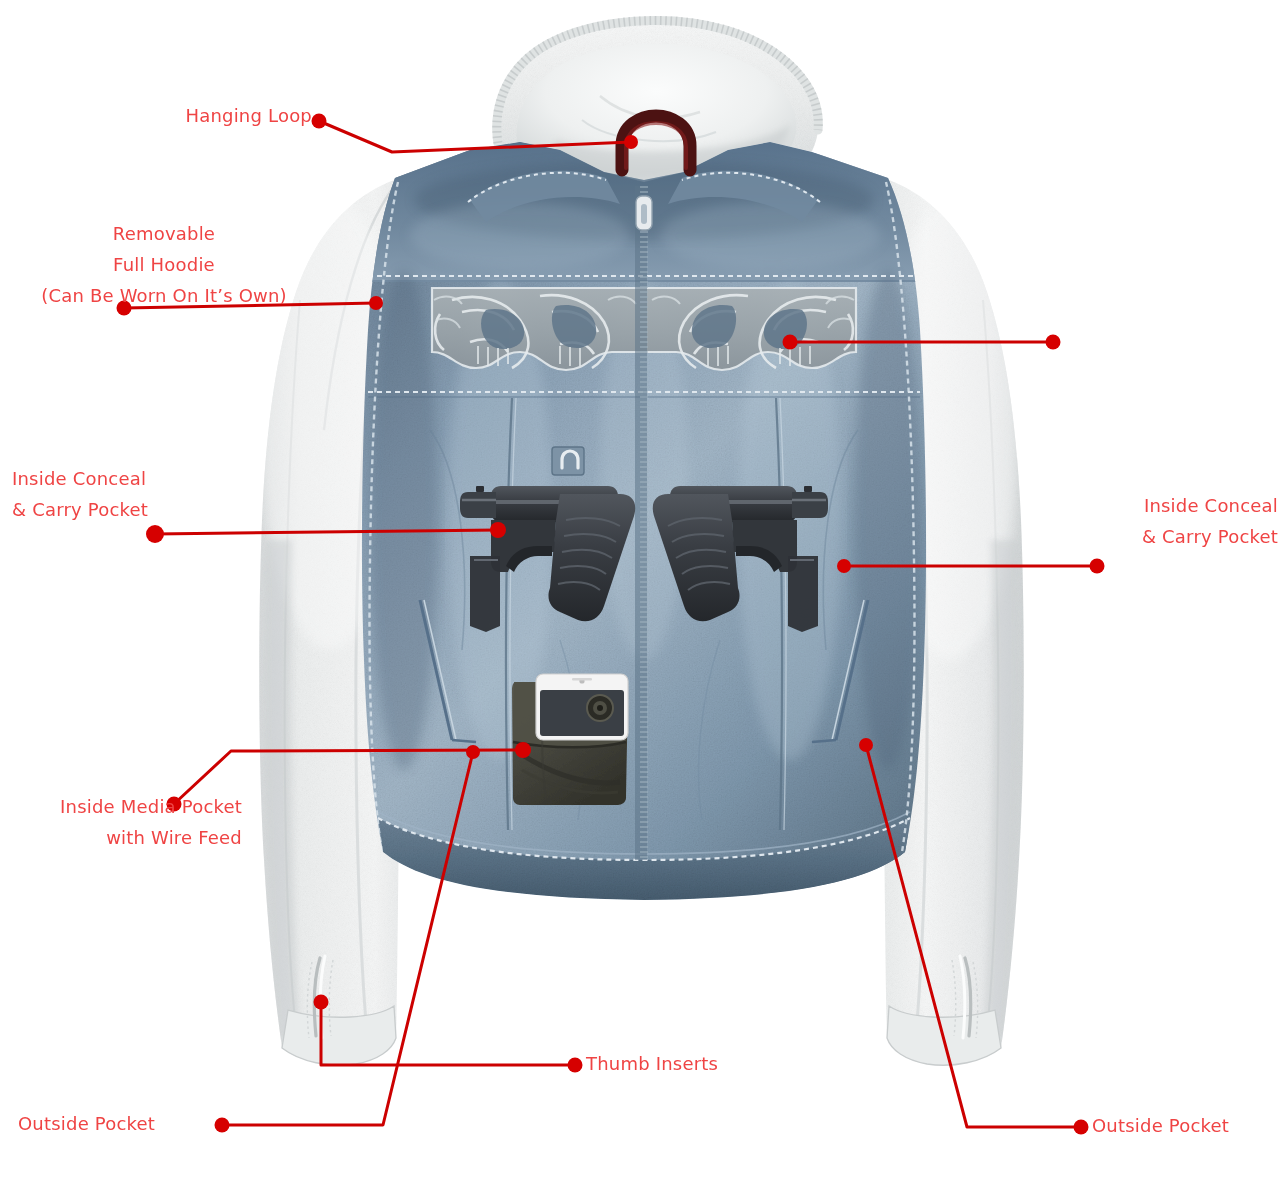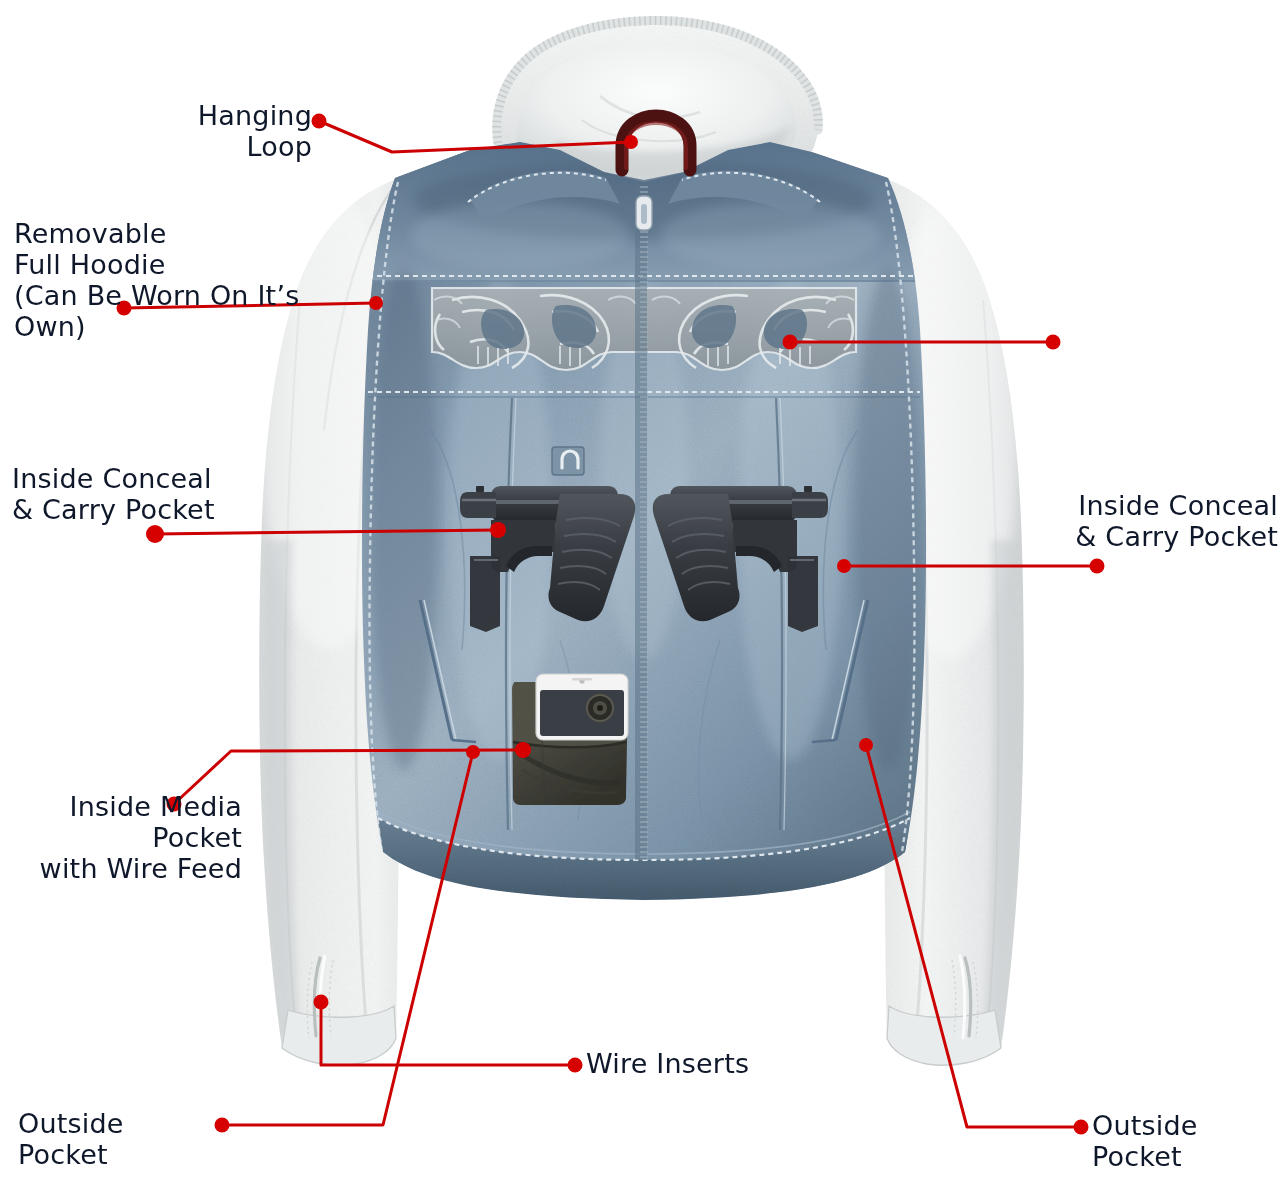--- a/index.html
+++ b/index.html
@@ -19,31 +19,31 @@
   }
   #diagram-svg {
     position: absolute;
     left: 0;
     top: 0;
     width: 1288px;
     height: 1200px;
   }
   .callout-label {
     position: absolute;
-    color: #0f172a;
+    color: #ef4444;
     font-family: "DejaVu Sans", sans-serif;
-    font-size: 27px;
+    font-size: 18px;
     line-height: 31px;
     letter-spacing: 0.2px;
     white-space: pre-line;
     font-weight: 400;
   }
   .callout-label.align-right { text-align: right; }
   .callout-label.align-left  { text-align: left;  }
-  .callout-label.align-center{ }
+  .callout-label.align-center{ text-align: center;}
 </style>
 </head>
 <body>
 
 <div id="page">
 
   <svg id="diagram-svg" viewBox="0 0 1288 1200">
     <defs>
 
       <linearGradient id="leatherV" x1="0" y1="0" x2="0" y2="1">
@@ -496,21 +496,21 @@
 (Can Be Worn On It’s Own)</div>
 
   <div class="callout-label align-left" style="left:12px; top:463px; width:230px;">Inside Conceal
 &amp; Carry Pocket</div>
 
   <div class="callout-label align-right" style="left:10px; top:791px; width:232px;">Inside Media Pocket
 with Wire Feed</div>
 
   <div class="callout-label align-left" style="left:18px; top:1108px; width:195px;">Outside Pocket</div>
 
-  <div class="callout-label align-left" style="left:586px; top:1048px; width:220px;">Wire Inserts</div>
+  <div class="callout-label align-left" style="left:586px; top:1048px; width:220px;">Thumb Inserts</div>
 
 
   <div class="callout-label align-right" style="left:1050px; top:490px; width:228px;">Inside Conceal
 &amp; Carry Pocket</div>
 
   <div class="callout-label align-left" style="left:1092px; top:1110px; width:195px;">Outside Pocket</div>
 
 </div>
 
 </body></html>

